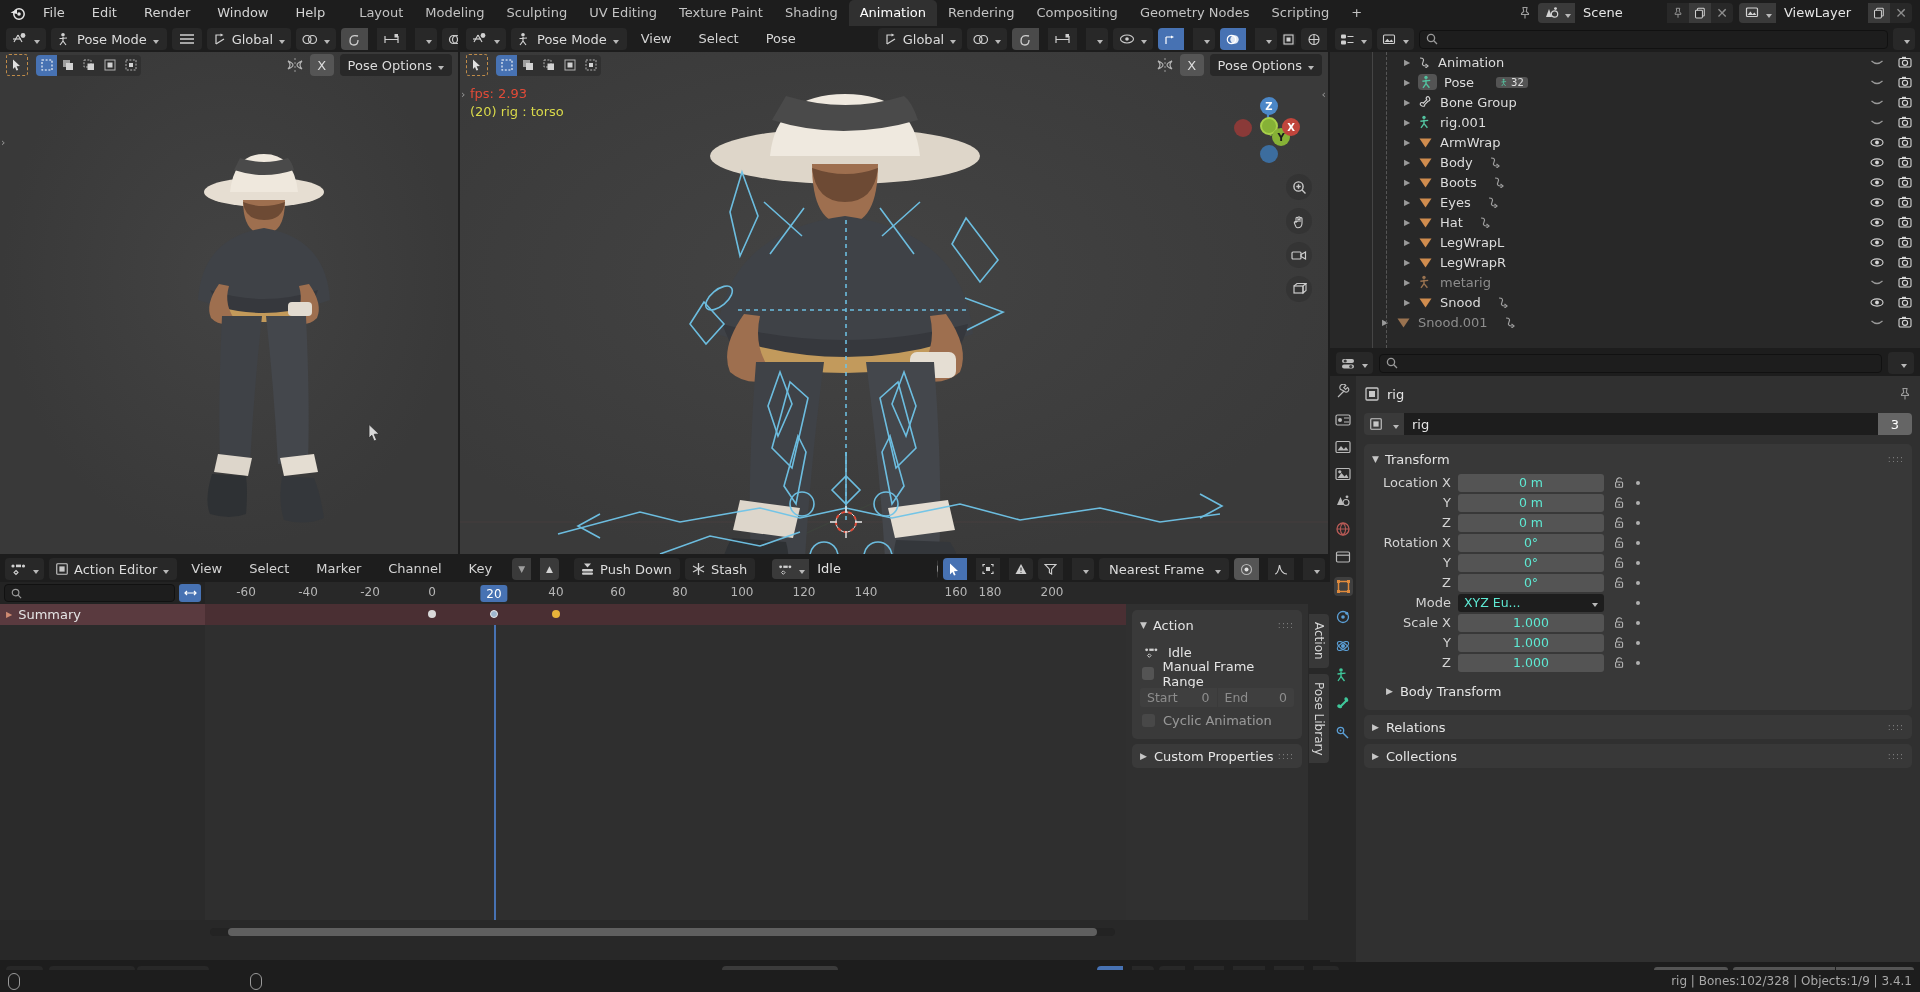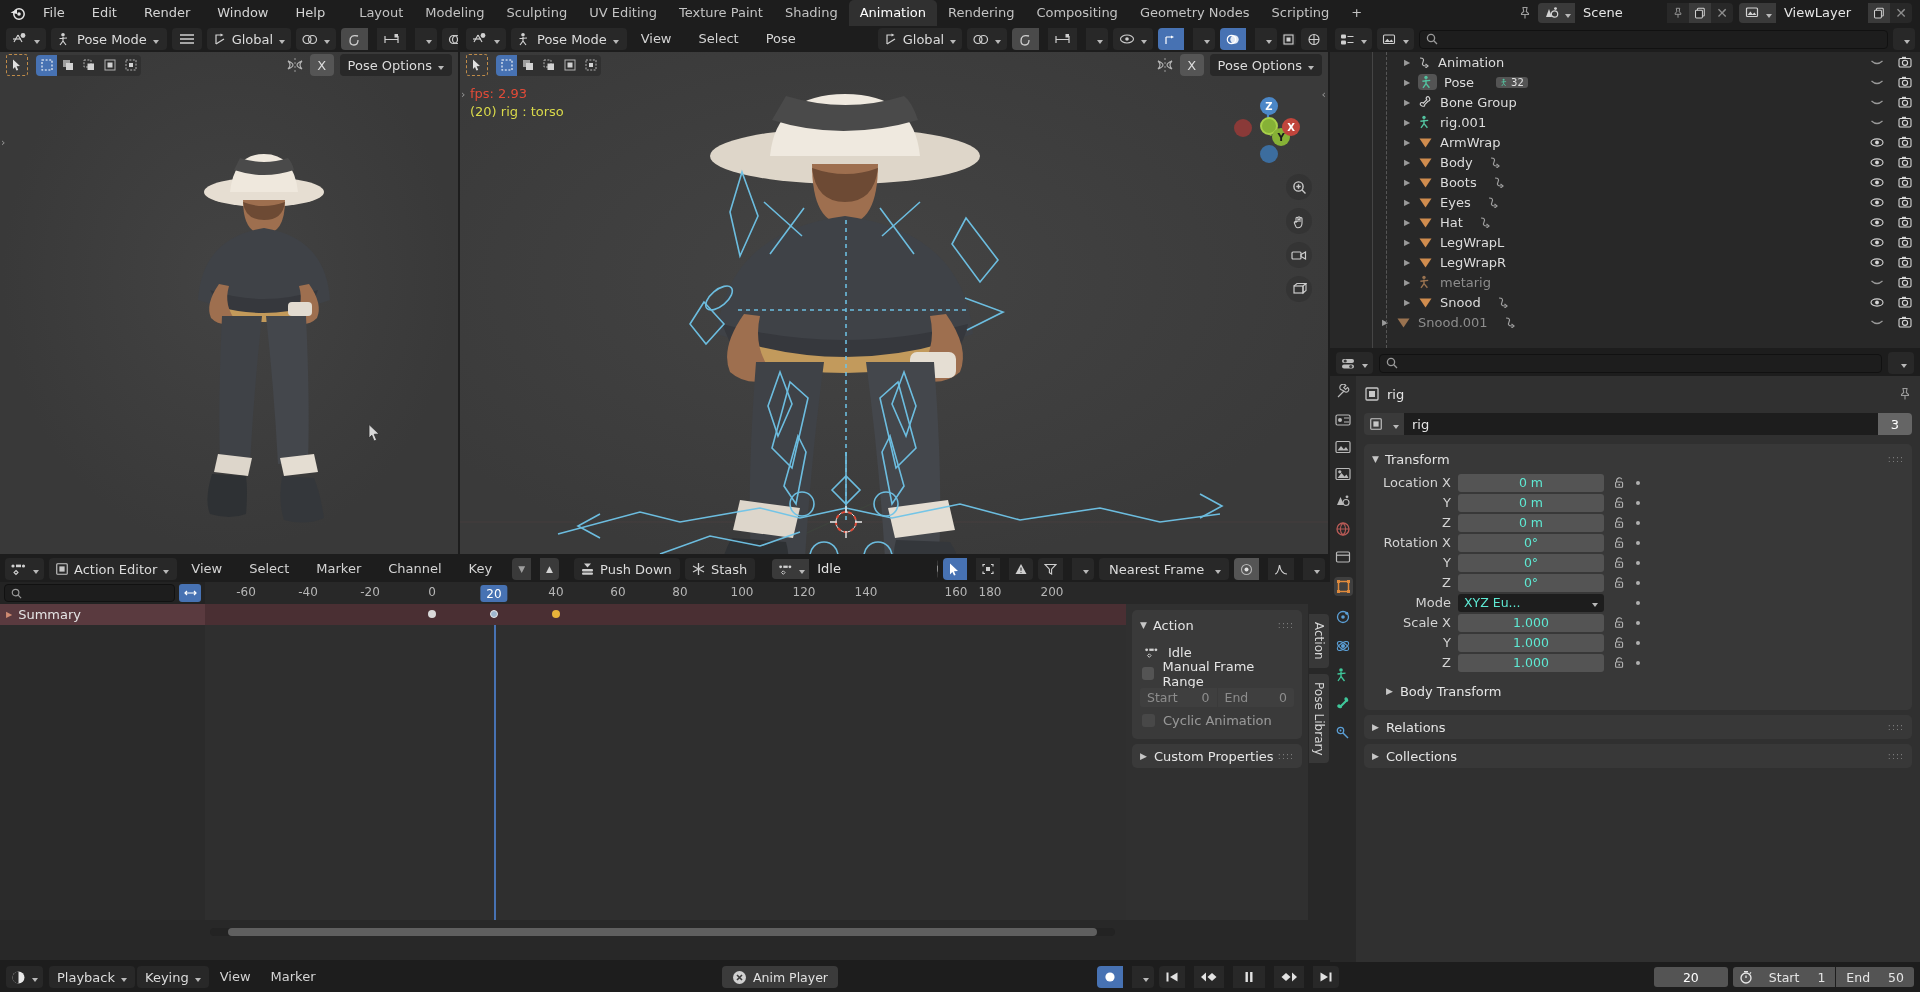--- a/index.html
+++ b/index.html
@@ -1691,14 +1691,23 @@
 </div>
 
 <div class="animPlayer">
   <svg width="15" height="15" viewBox="0 0 15 15">
         <circle cx="7.5" cy="7.5" r="6.5" fill="#d0d0d0"></circle>
         <path d="M5 5l5 5M10 5l-5 5" stroke="#3b3b3b" stroke-width="1.6"></path>
       </svg>
   <span>Anim Player</span>
 </div>
 
-
+<div id="statusbar">
+  <div style="display:flex;align-items:center;gap:6px;">
+    <span class="mouseHint"></span>
+  </div>
+  <div style="margin-left:230px;display:flex;align-items:center;gap:6px;">
+    <span class="mouseHint"></span>
+  </div>
+  <div style="margin-left:auto;">rig | Bones:102/328 | Objects:1/9 | 3.4.1</div>
 </div>
 
+</div>
+
 </body></html>

